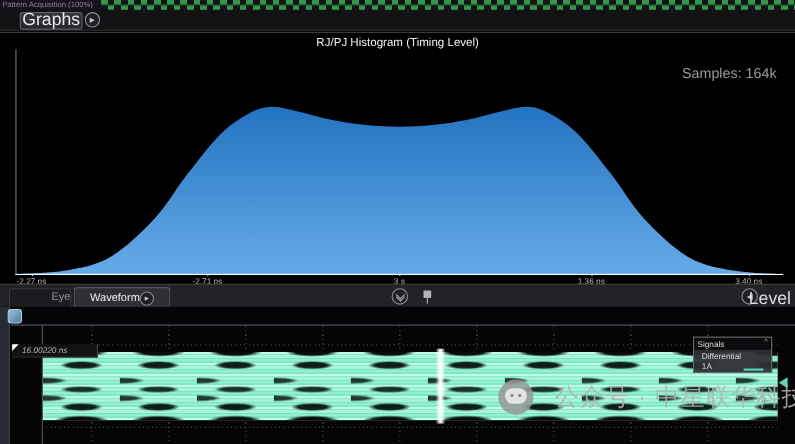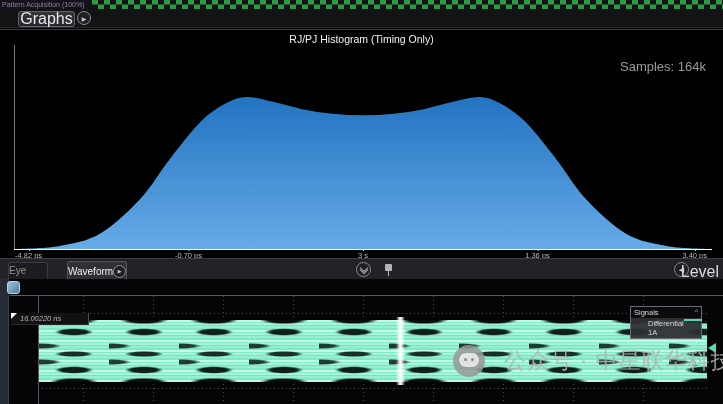--- a/index.html
+++ b/index.html
@@ -34,27 +34,27 @@
   .hist-svg{position:absolute;left:14px;top:15px;}
   .y-axis{position:absolute;left:14px;top:15px;width:1px;height:205px;background:#76767c;}
   .hist-baseline{position:absolute;left:14px;top:219px;width:698px;height:1px;background:#ffffff;}
   .xticks{position:absolute;left:14px;top:221px;width:698px;height:9px;}
   .xtick{position:absolute;top:0;font-size:7.5px;color:#b9b9b9;white-space:nowrap;}
   .xtick::before{content:'';position:absolute;left:50%;top:-2px;width:1px;height:2px;background:#dddddd;}
   .xt0{left:1px;}
   .xt1{left:25%;transform:translateX(-50%);}
   .xt2{left:50%;transform:translateX(-50%);}
   .xt3{left:75%;transform:translateX(-50%);}
-  .xt4{right:5px;}
+  .xt4{right:19px;}
 
   
   .wave-tabbar{position:absolute;left:0;top:258px;width:723px;height:21px;background:#222227;border-top:1px solid #3d3d42;box-sizing:border-box;}
-  .eye-tab{position:absolute;left:8px;top:3px;width:40px;height:18px;background:#1c1c20;border:1px solid #3a3a40;border-bottom:none;
-    border-radius:3px 3px 0 0;color:#92929a;font-size:10px;line-height:16px;text-align:left;box-sizing:border-box;}
-  .waveform-tab{position:absolute;left:67px;top:2px;width:60px;height:19px;background:#2f2f35;border:1px solid #56565e;border-bottom:none;
+  .eye-tab{position:absolute;left:8px;top:3px;width:57px;height:18px;background:#1c1c20;border:1px solid #3a3a40;border-bottom:none;
+    border-radius:3px 3px 0 0;color:#92929a;font-size:10px;line-height:16px;text-align:right;box-sizing:border-box;}
+  .waveform-tab{position:absolute;left:67px;top:2px;width:88px;height:19px;background:#2f2f35;border:1px solid #56565e;border-bottom:none;
     border-radius:3px 3px 0 0;color:#f0f0f0;font-size:10px;display:flex;align-items:center;justify-content:center;gap:0;box-sizing:border-box;}
   .tab-play{width:13px;height:13px;font-size:5px;flex:0 0 auto;}
   .collapse-btn{position:absolute;left:356px;top:3px;width:15px;height:15px;flex-direction:column;}
   .dchev{width:5px;height:5px;border-right:1px solid #aaaaaa;border-bottom:1px solid #aaaaaa;transform:rotate(45deg);margin-top:-4px;}
   .dchev.first{margin-top:-2px;}
   .pin-icon{position:absolute;left:385px;top:5px;width:7px;height:7px;background:#b4b4b4;border-radius:1px;}
   .pin-icon::after{content:'';position:absolute;left:3px;top:7px;width:1px;height:5px;background:#b4b4b4;}
   .scroll-left-btn{position:absolute;left:674px;top:3px;width:15px;height:15px;font-size:7px;}
   .level-label{position:absolute;right:4px;top:4px;font-size:16px;color:#dcdcdc;}
 
@@ -82,21 +82,21 @@
       radial-gradient(26px 5px at 35px 50px, rgba(2,12,8,.92) 50%,rgba(0,0,0,0) 75%),
       repeating-linear-gradient(180deg,#c2fae8 0 2px,#84ecc8 2px 3px,#a8f4da 3px 5px,#76e5bf 5px 6px,#93f0d0 6px 8px,#7fe9c5 8px 10px);
     background-size:70px 62px,70px 62px,70px 62px,70px 62px,70px 62px,70px 62px,70px 62px,auto;
     background-repeat:repeat-x;}
   .white-stripe{position:absolute;left:396px;top:38px;width:9px;height:68px;
     background:linear-gradient(90deg,rgba(255,255,255,0) 0%,rgba(255,255,255,.92) 40%,rgba(255,255,255,.92) 60%,rgba(255,255,255,0) 100%);}
   .signals-panel{position:absolute;left:630px;top:27px;width:72px;background:rgba(12,12,15,.88);
     border:1px solid #6b6b72;font-size:7.5px;color:#d8d8d8;box-sizing:border-box;}
   .sp-header{display:flex;justify-content:space-between;align-items:flex-start;padding:1px 3px;}
   .sp-chevron{color:#aaaaaa;font-size:7px;}
-  .sp-item{display:flex;justify-content:space-between;align-items:flex-start;padding:1px 17px;background:rgba(72,72,80,.55);}
+  .sp-item{display:flex;justify-content:space-between;align-items:flex-end;padding:1px 7px;background:rgba(72,72,80,.55);}
   .sp-swatch{width:18px;height:2px;background:#52d6b4;flex:0 0 auto;}
   .tri-marker{position:absolute;left:708px;top:64px;width:0;height:0;
     border-top:5px solid transparent;border-bottom:5px solid transparent;border-right:8px solid #58d8b6;}
   .plus-mark{position:absolute;left:692px;top:80px;color:#8a8a8a;font-size:11px;}
   .watermark{position:absolute;left:453px;top:64px;height:36px;display:flex;align-items:center;gap:19px;
     color:rgba(176,176,176,.88);font-size:22px;letter-spacing:1px;white-space:nowrap;}
   .wm-icon{width:32px;height:32px;border-radius:50%;background:rgba(150,150,150,.85);position:relative;flex:0 0 auto;}
   .wm-bubble{position:absolute;left:6px;top:8px;width:20px;height:14px;border-radius:7px;background:rgba(235,235,235,.9);}
   .wm-bubble::before,.wm-bubble::after{content:'';position:absolute;top:5px;width:3px;height:3px;border-radius:50%;background:#8a8a8a;}
   .wm-bubble::before{left:5px;}
@@ -115,36 +115,36 @@
   <div class="top-bar">
     <div class="graphs-tab">
       <span>Graphs</span>
     </div>
     <div class="circle-btn graphs-play">
       <span>▶</span>
     </div>
   </div>
 
   <div class="hist-panel">
-    <div class="hist-title">RJ/PJ Histogram (Timing Only)</div>
+    <div class="hist-title">RJ/PJ Histogram (Timing Level)</div>
     <div class="hist-samples">Samples: 164k</div>
     <svg id="histsvg" class="hist-svg" width="698" height="206" viewBox="0 0 698 206">
       <defs>
         <linearGradient id="histgrad" x1="0" y1="0" x2="0" y2="1">
           <stop id="hg0" offset="0" stop-color="#2273c1"></stop>
           <stop id="hg1" offset="1" stop-color="#66abe7"></stop>
         </linearGradient>
       </defs>
       <path id="histpath" fill="url(#histgrad)" d="M 5,204 L 5.0,204.0 C 11.7,203.5 32.0,203.5 45.5,201.0 C 59.0,198.4 72.5,196.7 85.9,188.8 C 99.4,180.9 114.6,166.5 126.4,153.8 C 138.2,141.2 146.6,125.7 156.8,112.8 C 166.9,99.9 177.8,85.4 187.1,76.3 C 196.4,67.2 204.8,62.1 212.4,58.1 C 220.0,54.0 225.1,52.3 232.6,52.0 C 240.2,51.7 248.7,54.5 257.9,56.6 C 267.2,58.6 278.2,62.1 288.3,64.2 C 298.4,66.2 308.5,67.7 318.6,68.7 C 328.8,69.7 338.9,70.2 349.0,70.2 C 359.1,70.2 369.2,69.7 379.4,68.7 C 389.5,67.7 399.6,66.2 409.7,64.2 C 419.8,62.1 430.8,58.6 440.1,56.6 C 449.3,54.5 457.8,51.7 465.4,52.0 C 472.9,52.3 478.0,54.0 485.6,58.1 C 493.2,62.1 501.6,67.2 510.9,76.3 C 520.2,85.4 531.1,99.9 541.2,112.8 C 551.4,125.7 559.8,141.2 571.6,153.8 C 583.4,166.5 598.6,180.9 612.1,188.8 C 625.5,196.7 639.0,198.4 652.5,201.0 C 666.0,203.5 686.3,203.5 693.0,204.0 L 693.0,204 Z"></path>
     </svg>
     <div class="y-axis"></div>
     <div class="hist-baseline"></div>
     <div class="xticks">
-      <span class="xtick xt0">-4.82 ps</span>
-      <span class="xtick xt1">-0.70 ps</span>
+      <span class="xtick xt0">-2.27 ps</span>
+      <span class="xtick xt1">-2.71 ps</span>
       <span class="xtick xt2">3 s</span>
       <span class="xtick xt3">1.36 ps</span>
       <span class="xtick xt4">3.40 ps</span>
     </div>
   </div>
 
   <div class="wave-tabbar">
     <div class="eye-tab">
       <span>Eye</span>
     </div>

